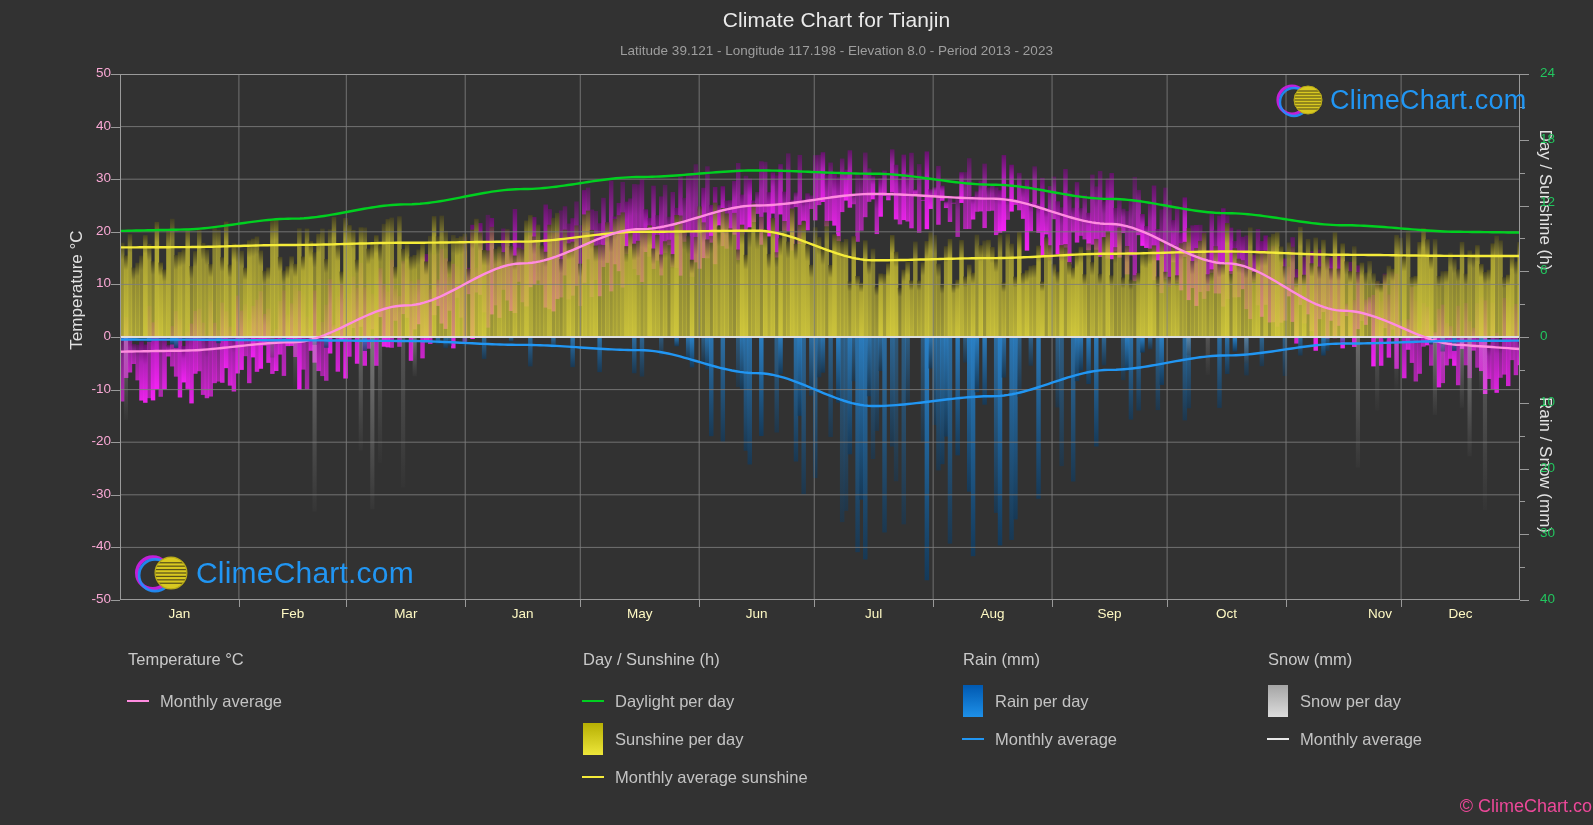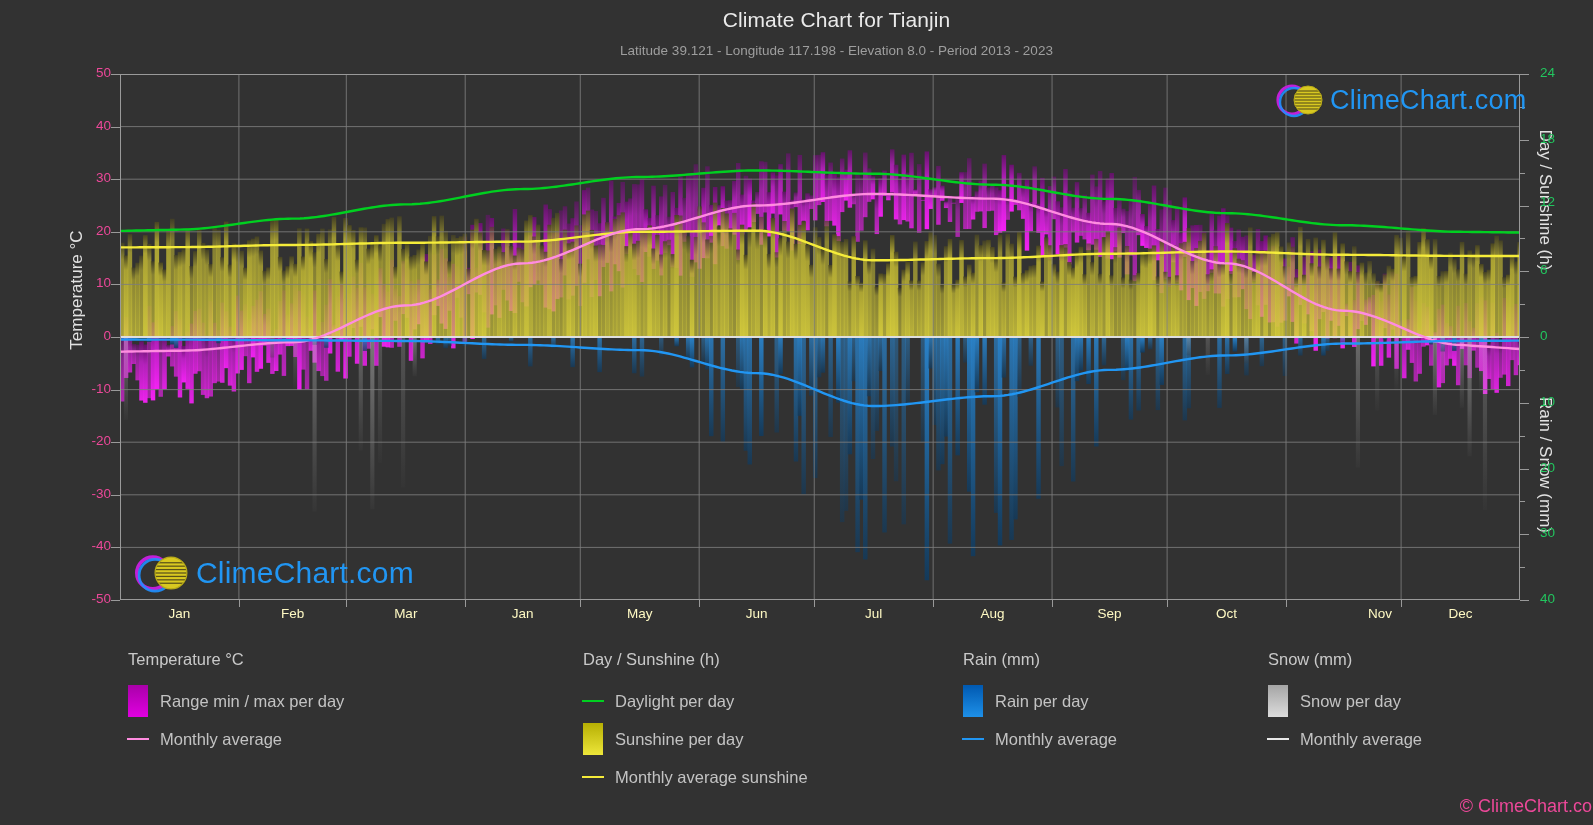--- a/index.html
+++ b/index.html
@@ -30,21 +30,21 @@
     background:#323232;overflow:hidden;
   }
   #plot-frame{
     position:absolute;left:80px;top:74px;width:1400px;height:526px;
     border:1px solid #9a9a9a;box-sizing:border-box;pointer-events:none;
   }
 
   
   .ytick-l{
     position:absolute;right:1522px;width:60px;text-align:right;
-    font-size:13.5px;color:#ec4899;
+    font-size:13.5px;color:#f9a8d4;
   }
   .ytick-r{
     position:absolute;left:1500px;width:60px;text-align:left;
     font-size:13.5px;color:#22c55e;
   }
   .tickmark-l{position:absolute;left:71px;width:9px;height:1px;background:#9a9a9a;}
   .tickmark-r{position:absolute;left:1480px;width:9px;height:1px;background:#9a9a9a;}
   .tickmark-r-minor{position:absolute;left:1480px;width:5px;height:1px;background:#9a9a9a;}
   .xtick{
     position:absolute;top:606px;width:80px;text-align:center;
@@ -1137,24 +1137,20 @@
       </g>
       <circle cx="36" cy="20" r="14" fill="none" stroke="#b8aa18" stroke-width="1"></circle>
     </svg>
     <span class="wm-text">ClimeChart.com</span>
   </div>
 
   <div id="legend">
       <div class="leg-col" style="left:88px">
         <div class="leg-head">Temperature °C</div>
         <div class="leg-row">
-          <div class="sw-box" style="background:linear-gradient(to bottom, #a900a9, #e000e0)"></div>
-          <span class="leg-label">Range min / max per day</span>
-        </div>
-        <div class="leg-row">
           <div class="sw-pad">
             <div class="sw-line" style="border-top-color:#ff8ce0"></div>
           </div>
           <span class="leg-label">Monthly average</span>
         </div>
       </div>
       <div class="leg-col" style="left:543px">
         <div class="leg-head">Day / Sunshine (h)</div>
         <div class="leg-row">
           <div class="sw-pad">

